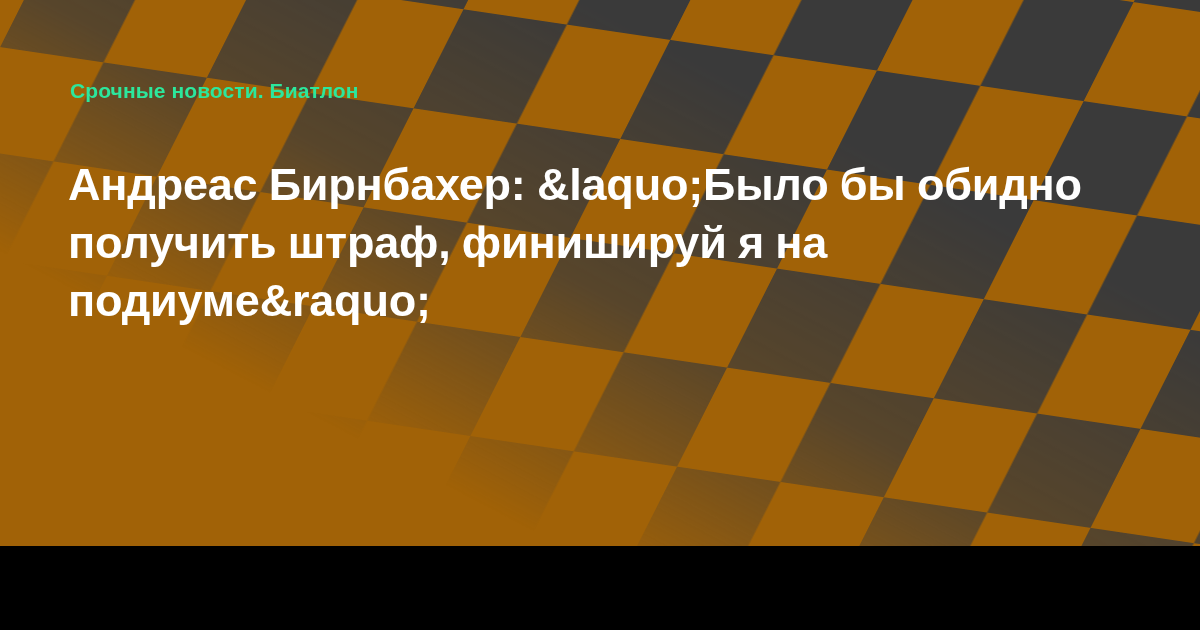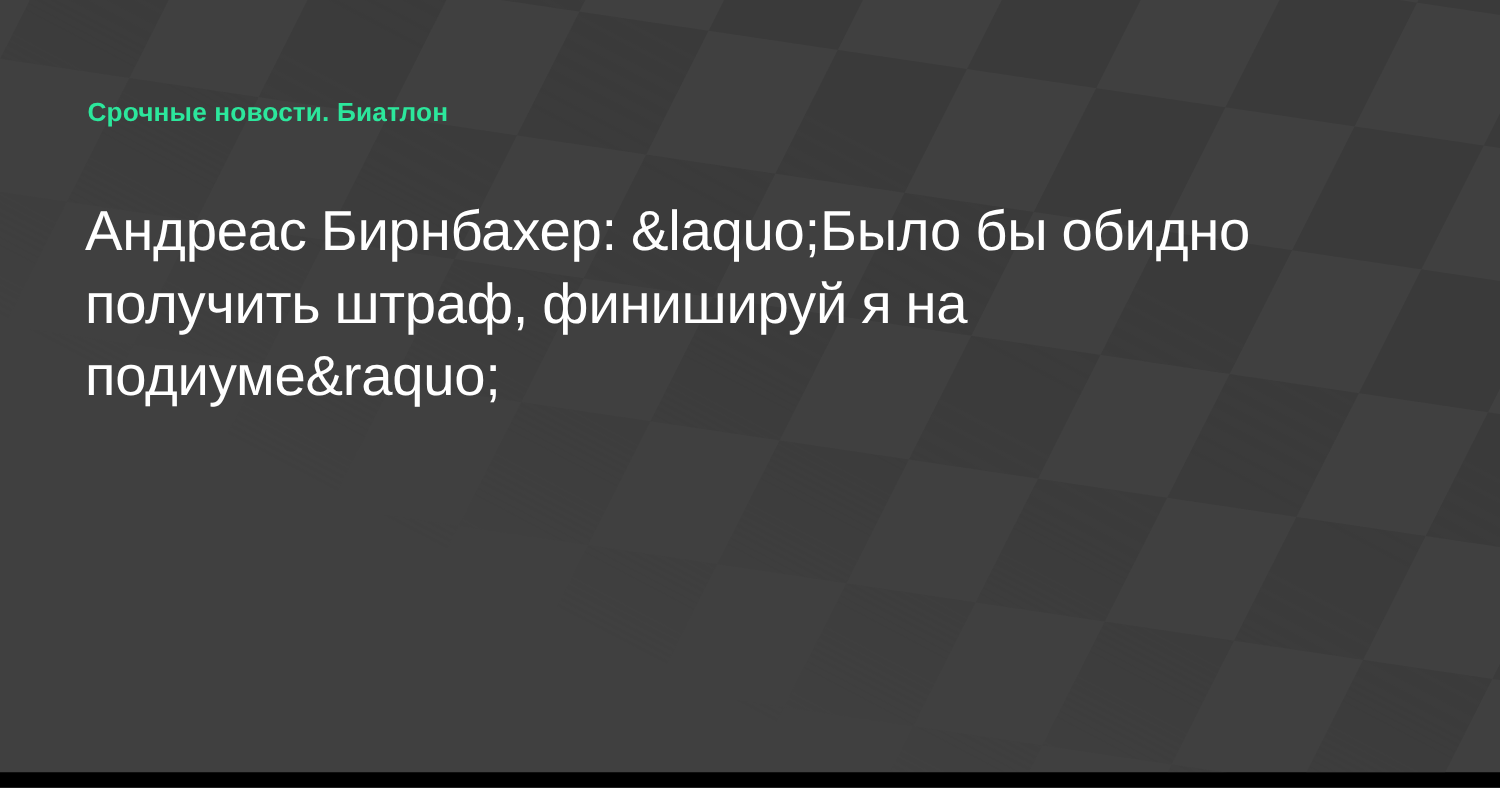--- a/index.html
+++ b/index.html
@@ -5,22 +5,22 @@
 <style>
   html, body {
     margin: 0;
     padding: 0;
     background: #000000;
   }
 
   .card {
     position: relative;
     width: 1200px;
-    height: 618px;
-    background: #404040;
+    height: 546px;
+    background: #a16207;
     overflow: hidden;
     font-family: "Liberation Sans", "DejaVu Sans", sans-serif;
   }
 
   
   .pattern-layer {
     position: absolute;
     inset: 0;
     width: 1200px;
     height: 630px;
@@ -47,21 +47,21 @@
     white-space: nowrap;
   }
 
   .headline {
     position: absolute;
     left: 68px;
     top: 156px;
     width: 1040px;
     margin: 0;
     font-size: 45px;
-    font-weight: 400;
+    font-weight: 700;
     line-height: 58px;
     letter-spacing: -0.2px;
     color: #ffffff;
     word-spacing: -1px;
   }
 </style>
 </head>
 <body>
 
 <div class="card">

